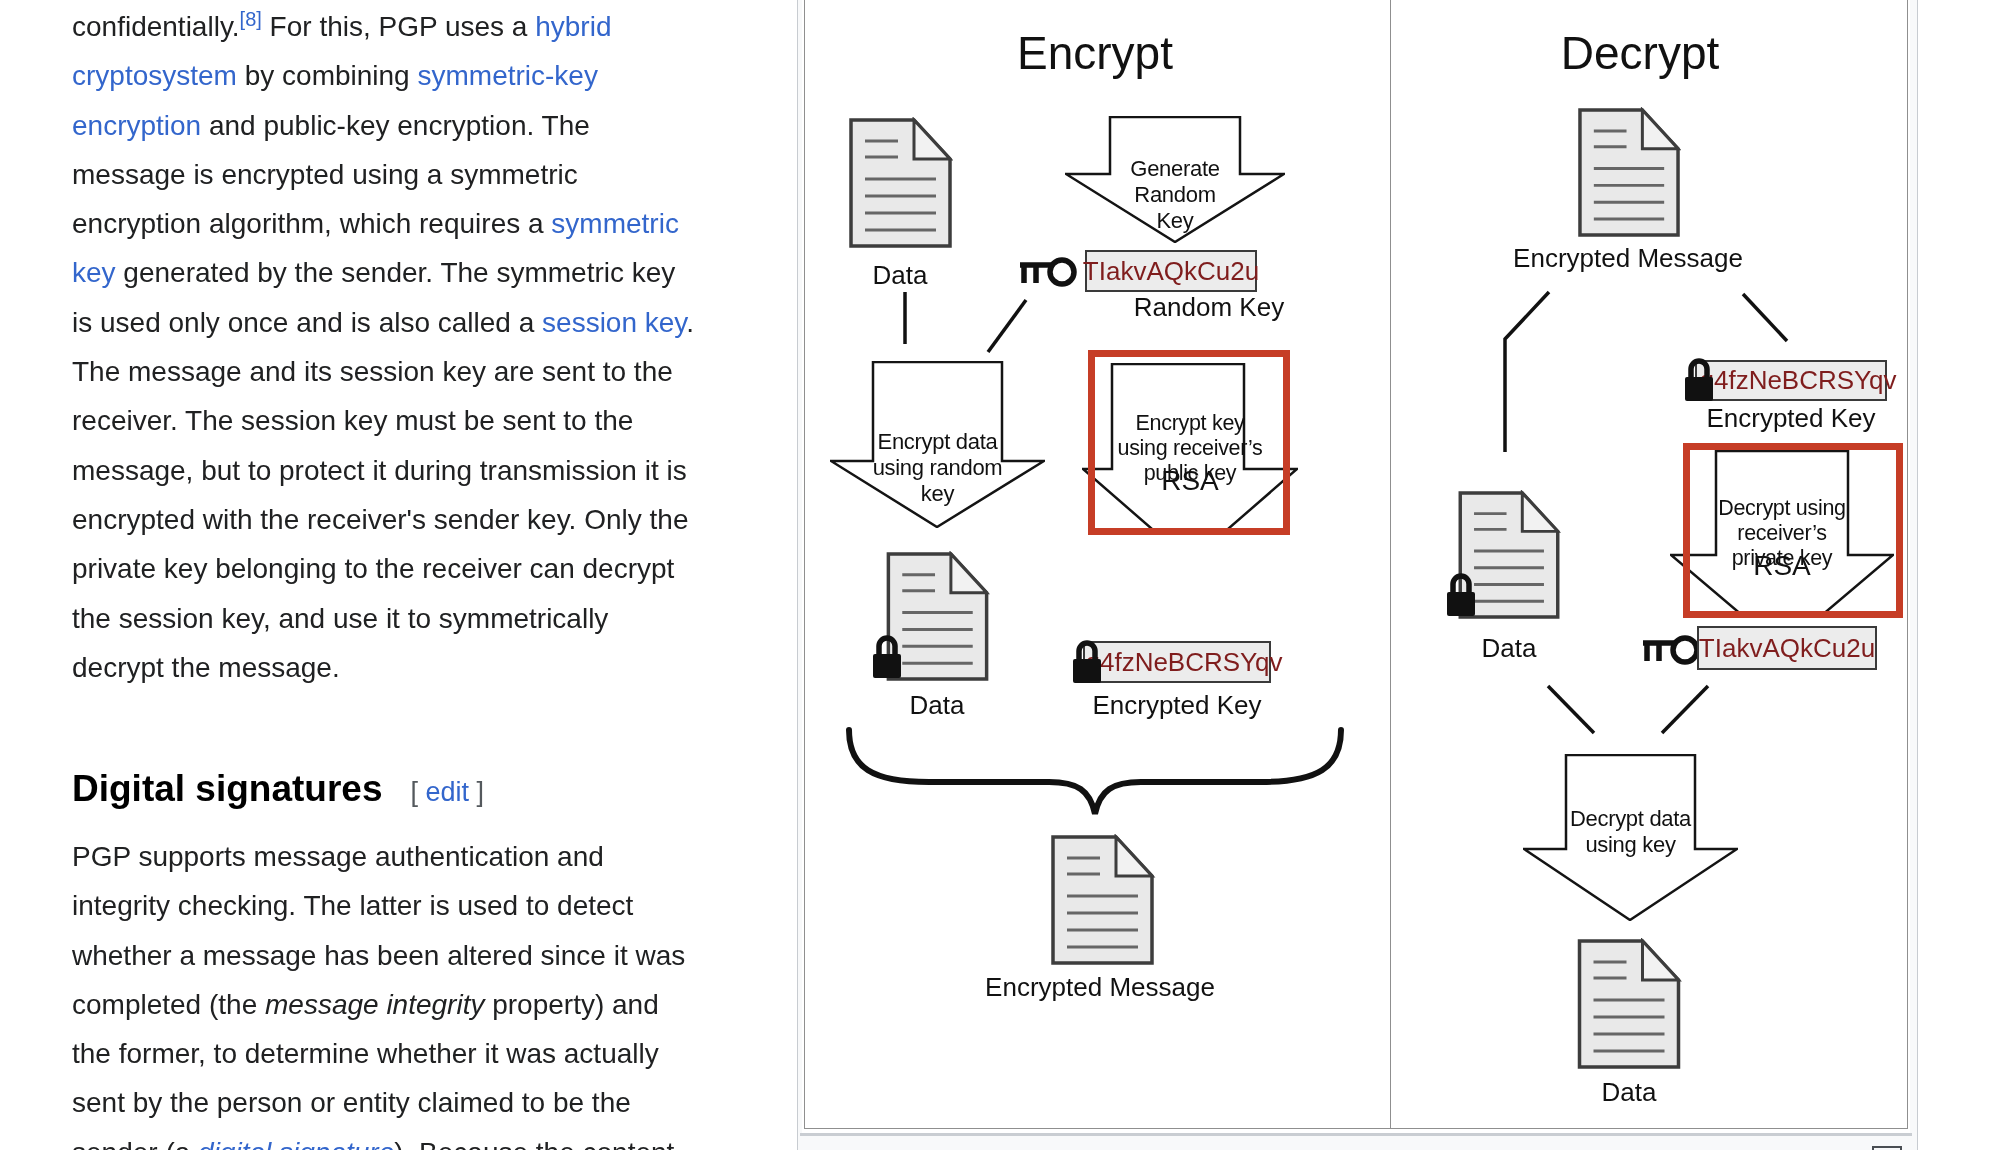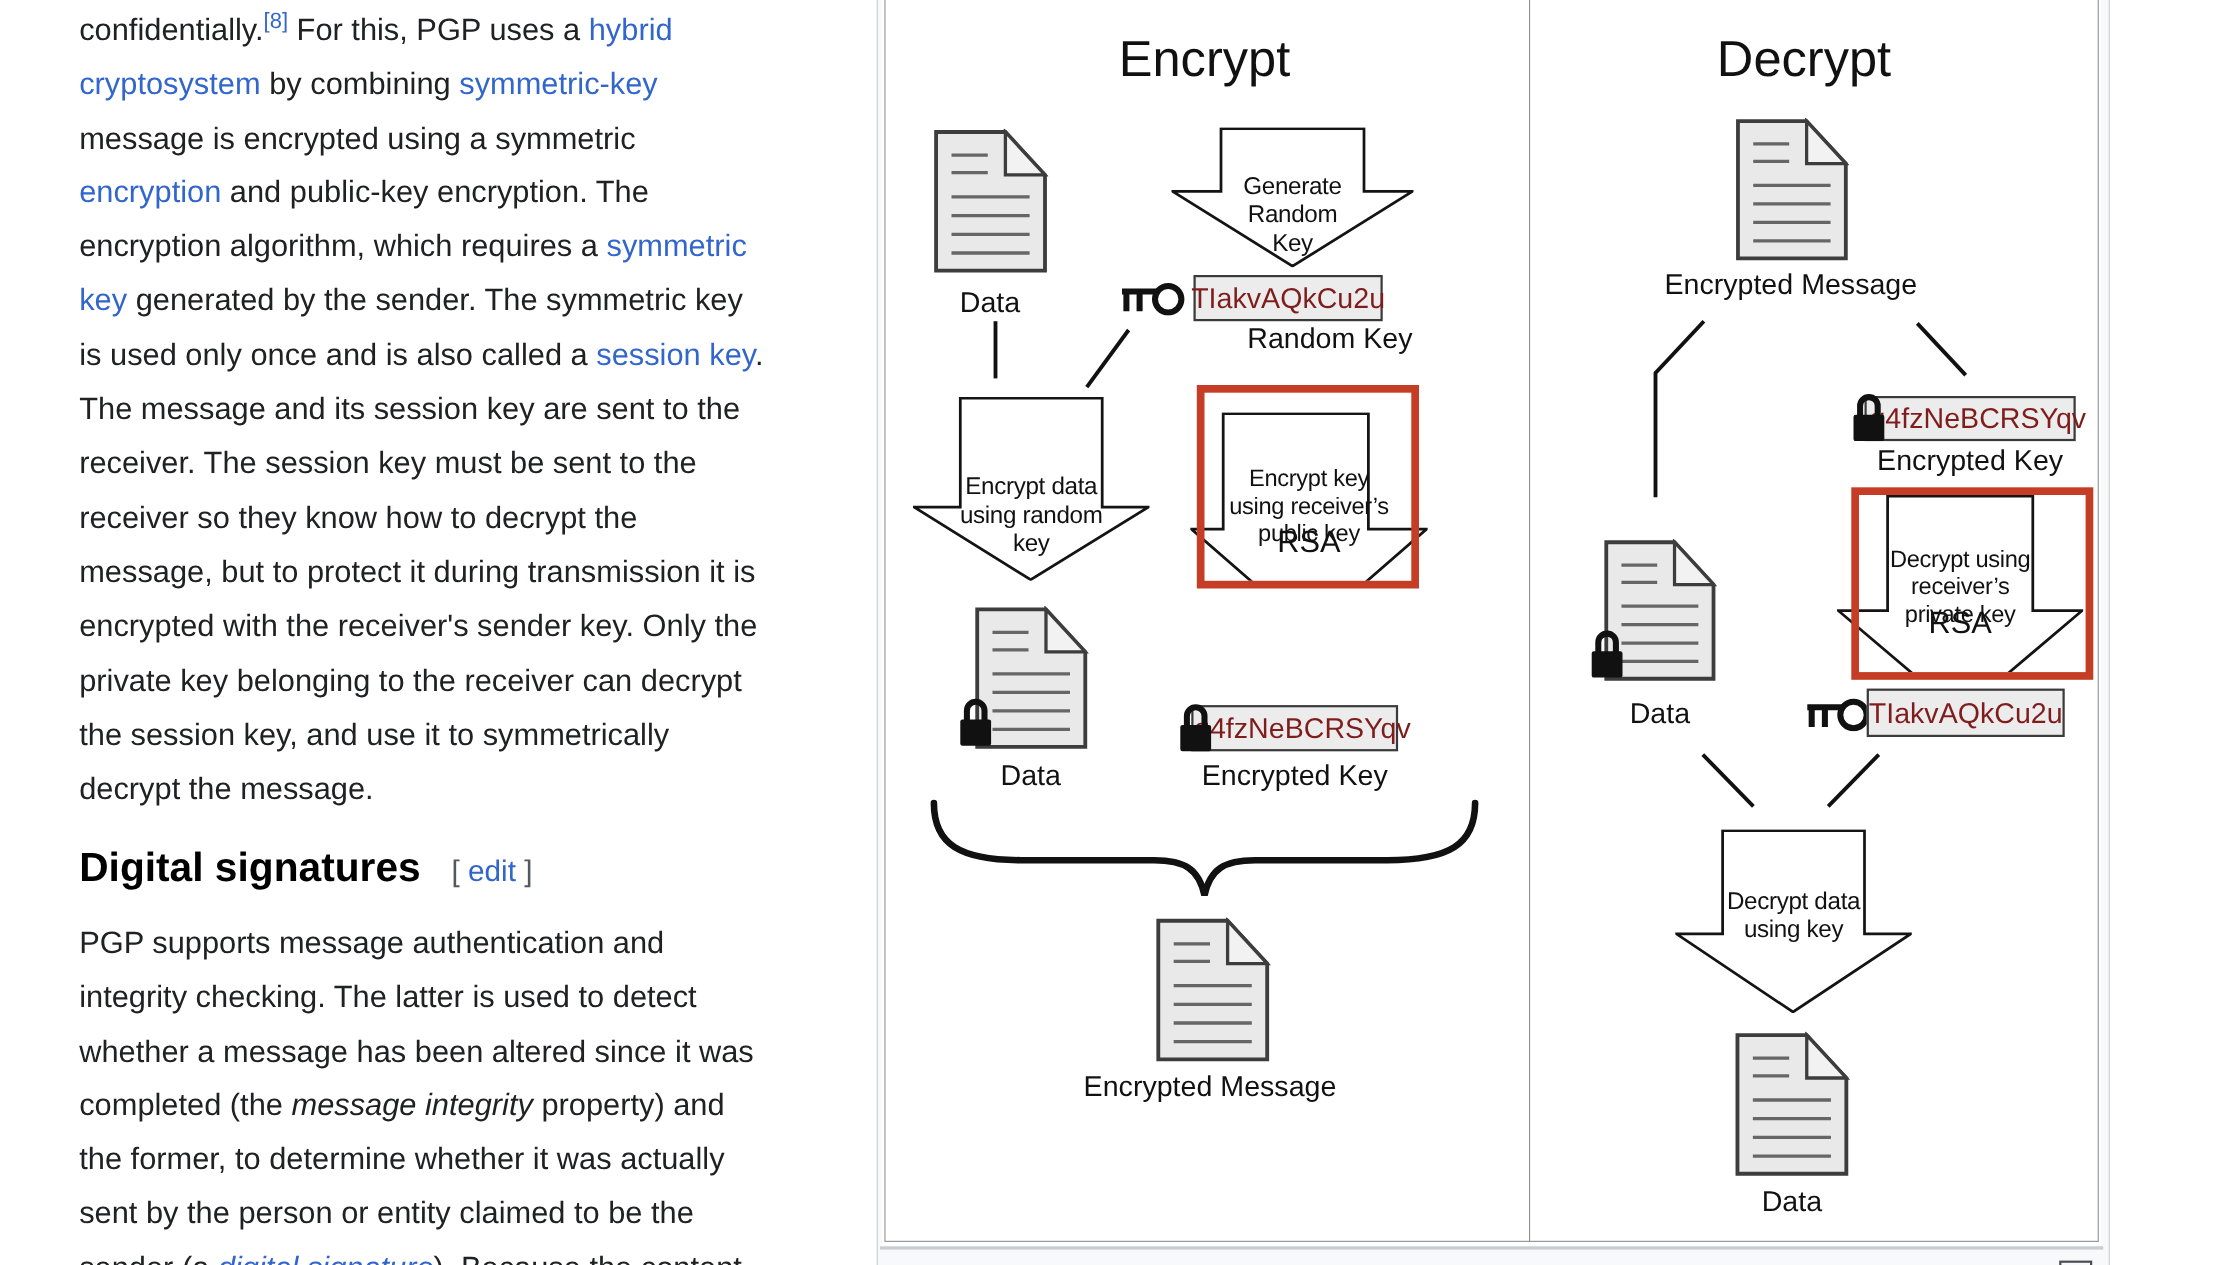--- a/index.html
+++ b/index.html
@@ -65,28 +65,27 @@
   .brace path{stroke:#111;stroke-width:6;fill:none;stroke-linecap:round;}
 </style>
 </head>
 <body>
 
 <div class="page">
 
   <div class="para" id="p1">
       <div class="tline"><span>confidentially.</span><sup class="ref"><a class="wl">[8]</a></sup><span> For this, PGP uses a </span><a class="wl">hybrid</a></div>
       <div class="tline"><a class="wl">cryptosystem</a><span> by combining </span><a class="wl">symmetric-key</a></div>
+      <div class="tline"><a class="wl">encryption</a><span> and public-key encryption. The</span></div>
       <div class="tline"><span>message is encrypted using a symmetric</span></div>
-      <div class="tline"><a class="wl">encryption</a><span> and public-key encryption. The</span></div>
       <div class="tline"><span>encryption algorithm, which requires a </span><a class="wl">symmetric</a></div>
       <div class="tline"><a class="wl">key</a><span> generated by the sender. The symmetric key</span></div>
       <div class="tline"><span>is used only once and is also called a </span><a class="wl">session key</a><span>.</span></div>
       <div class="tline"><span>The message and its session key are sent to the</span></div>
       <div class="tline"><span>receiver. The session key must be sent to the</span></div>
-      <div class="tline"><span>receiver so they know how to decrypt the</span></div>
       <div class="tline"><span>message, but to protect it during transmission it is</span></div>
       <div class="tline"><span>encrypted with the receiver's sender key. Only the</span></div>
       <div class="tline"><span>private key belonging to the receiver can decrypt</span></div>
       <div class="tline"><span>the session key, and use it to symmetrically</span></div>
       <div class="tline"><span>decrypt the message.</span></div>
     </div>
 
   <h3 class="sect"><span>Digital signatures</span><span class="editsection"><span>[</span> <a class="wl">edit</a> <span>]</span></span></h3>
 
   <div class="para" id="p2">
@@ -147,21 +146,21 @@
         <polygon points="43,1 172,1 172,100 214,100 107,166 1,100 43,100"></polygon>
       </svg>
     <div class="atxt" style="top:32px">
       <div>Encrypt data</div>
       <div>using random</div>
       <div>key</div>
     </div>
   </div>
 
   <div class="clip" style="left:1082px;top:363px;width:216px;height:165px">
-    <div class="arrow" style="left:0;top:12px;width:216px;height:200px">
+    <div class="arrow" style="left:0;top:0;width:216px;height:200px">
       <svg width="216" height="200" viewBox="0 0 216 200">
           <polygon points="30,1 162,1 162,106 215,106 108,199 1,106 30,106"></polygon>
         </svg>
       <div class="atxt small" style="top:12px">
         <div>Encrypt key</div>
         <div>using receiver’s</div>
         <div>public key</div>
       </div>
       <div class="rsa" style="top:102px">RSA</div>
     </div>

